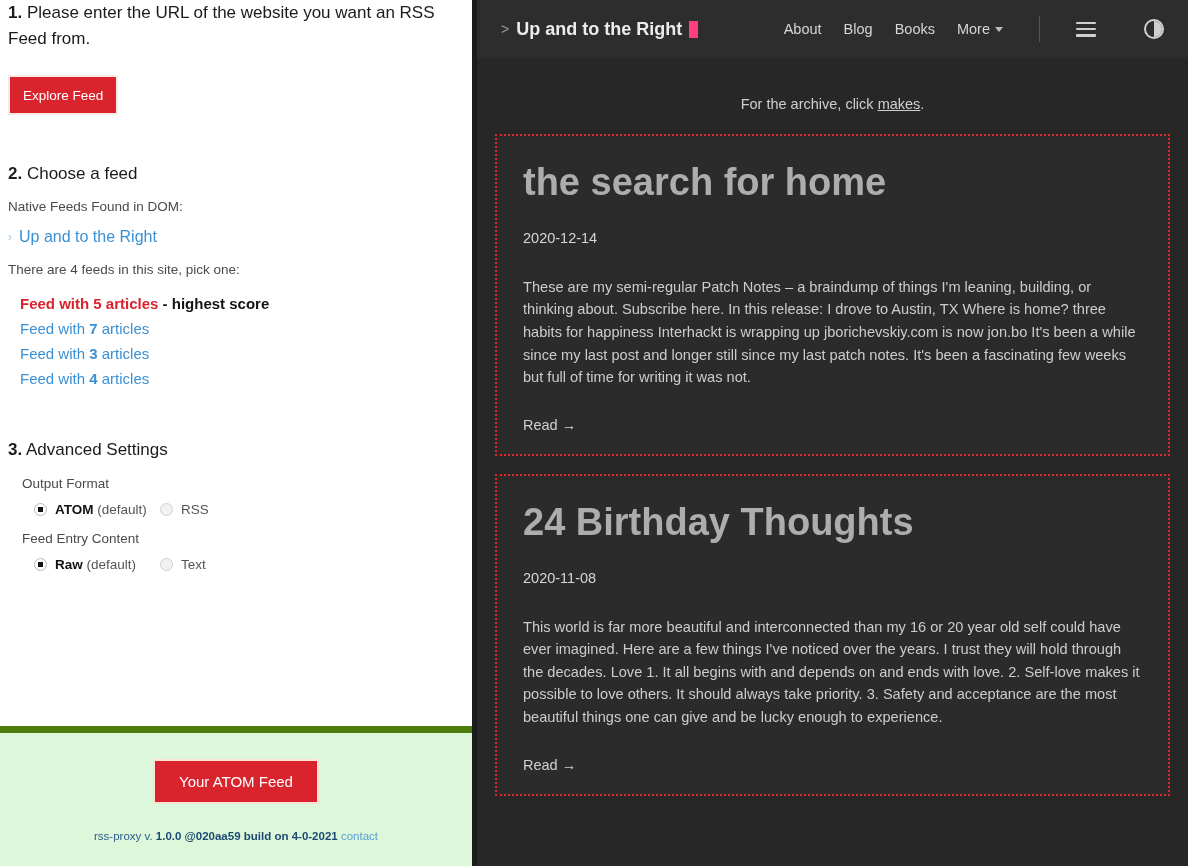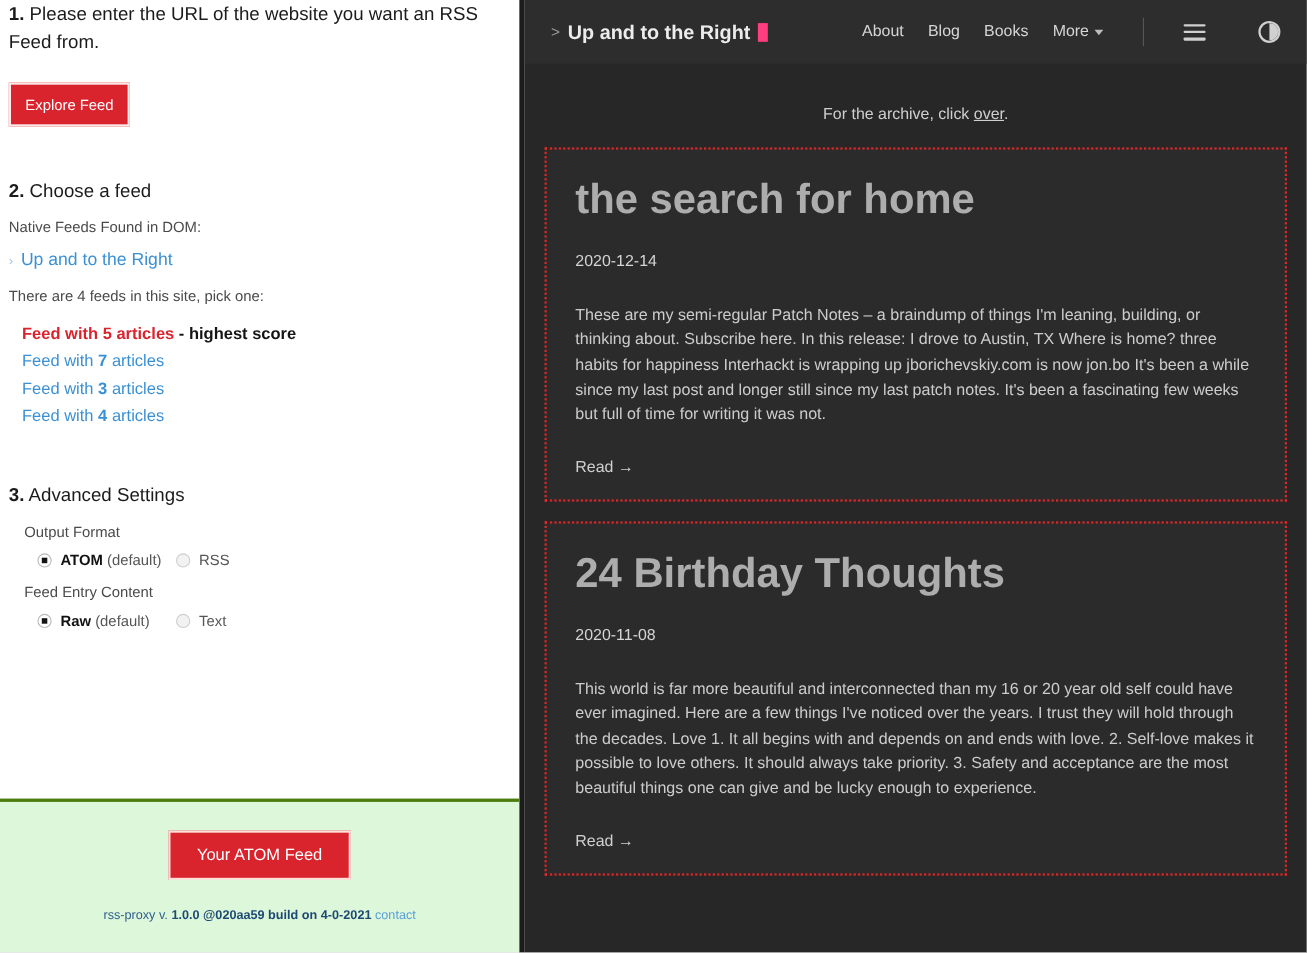--- a/index.html
+++ b/index.html
@@ -168,21 +168,21 @@
     position: absolute;
     left: 3px; top: 3px;
     width: 5px; height: 5px;
     background: #141414;
   }
   .radio-opt b { color: #111; font-weight: bold; margin-top: 32px; }
 
   .green-footer {
     flex: 0 0 auto;
     background: #ddf7da;
-    border-top: 3px solid #4d7c0f;
+    border-top: 7px solid #4d7c0f;
     height: 140px;
     display: flex;
     flex-direction: column;
     align-items: center;
     justify-content: flex-start;
     padding-top: 26px;
   }
   .atom-btn {
     background: #d9232d;
     color: #fff;
@@ -449,21 +449,21 @@
             <i></i>
             <i></i>
             <i></i>
           </span>
         <span class="contrast-icon"></span>
       </div>
     </div>
 
     <div class="right-body">
       <div class="archive-line">
-        <span>For the archive, click </span><a href="#">over</a><span>.</span>
+        <span>For the archive, click </span><a href="#">makes</a><span>.</span>
       </div>
 
       <div class="post-card">
         <h2 class="post-title">the search for home</h2>
         <div class="post-date">2020-12-14</div>
         <p class="post-body">These are my semi-regular Patch Notes – a braindump of things I'm leaning, building, or thinking about. Subscribe here. In this release: I drove to Austin, TX Where is home? three habits for happiness Interhackt is wrapping up jborichevskiy.com is now jon.bo It's been a while since my last post and longer still since my last patch notes. It's been a fascinating few weeks but full of time for writing it was not.</p>
         <a class="read-more" href="#">Read →</a>
       </div>
 
       <div class="post-card">

